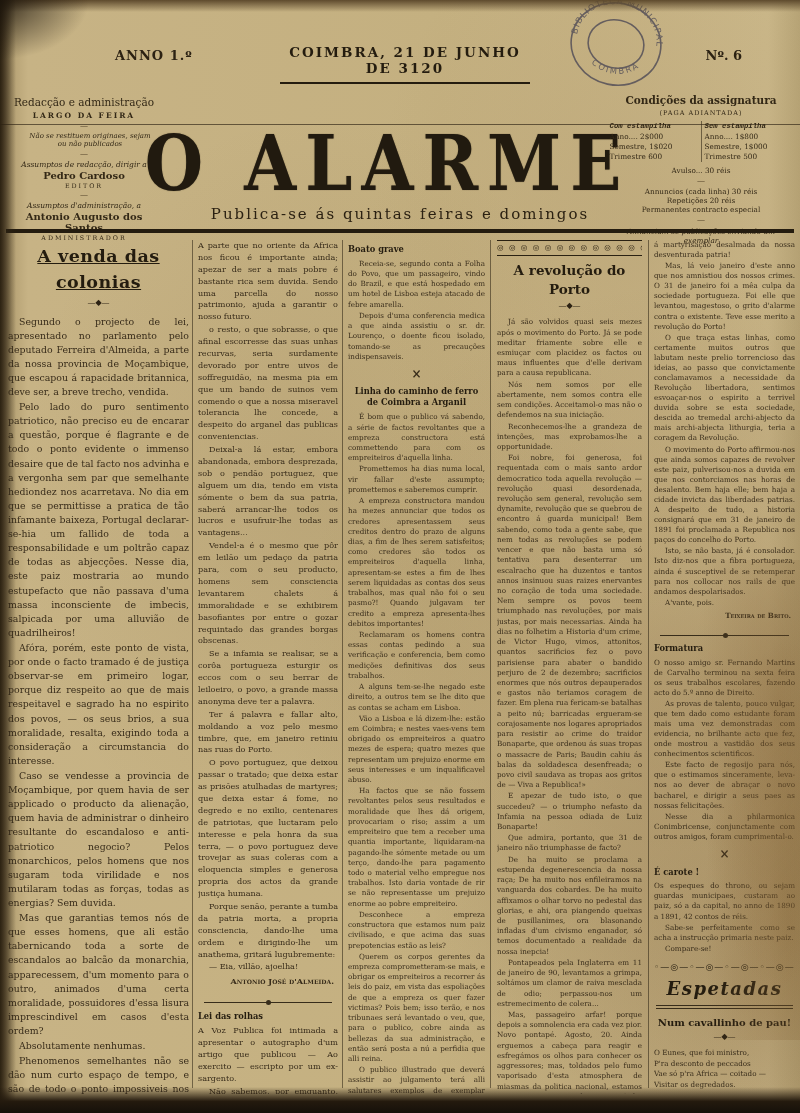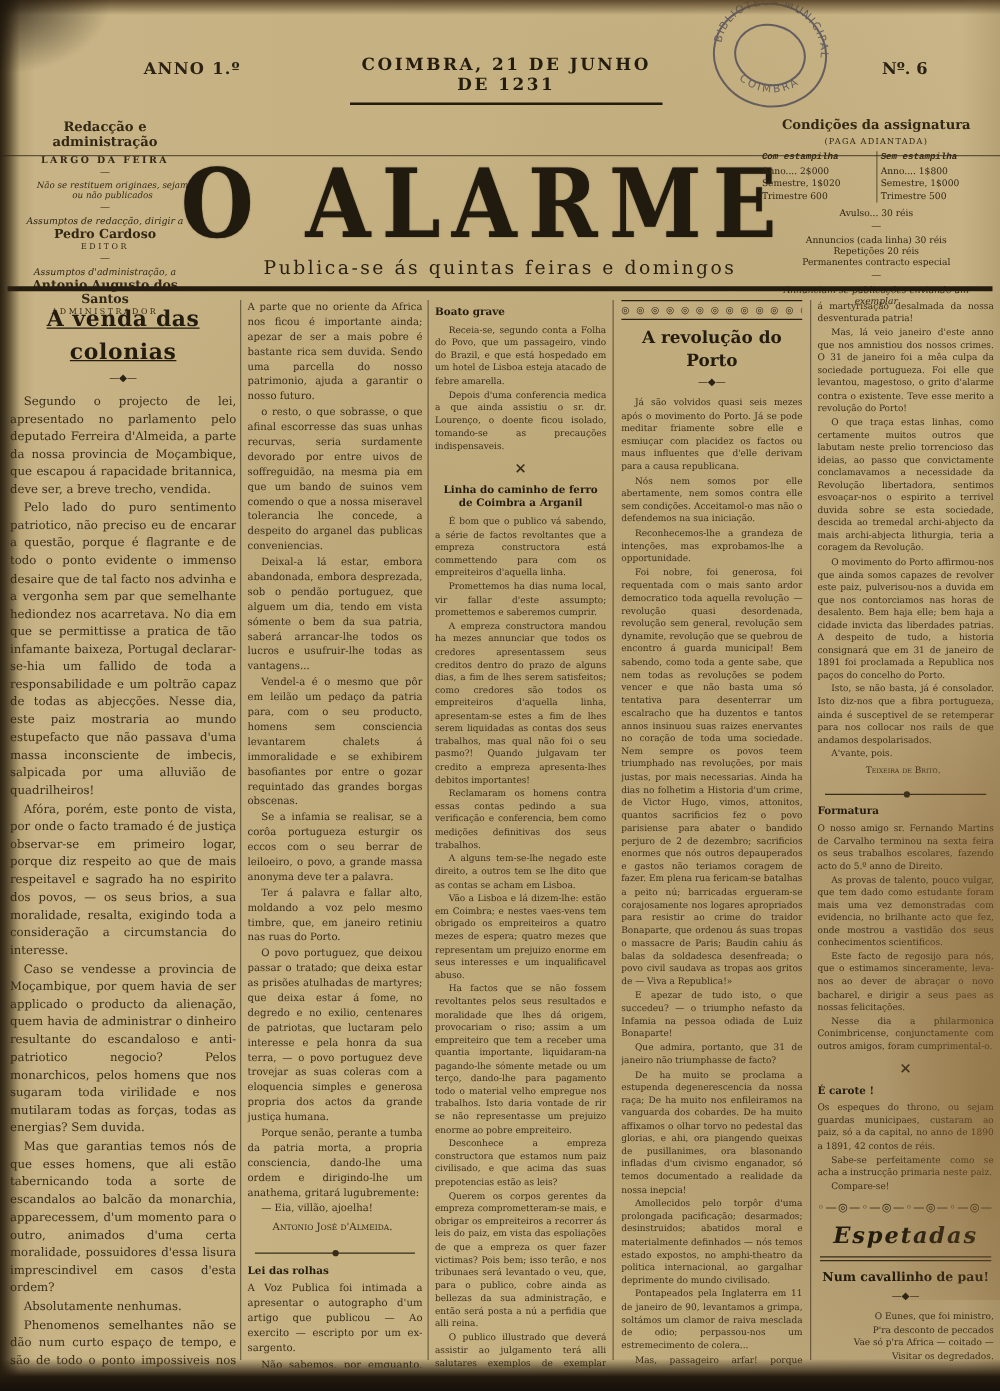--- a/index.html
+++ b/index.html
@@ -23,21 +23,21 @@
   
   .toprow{position:absolute;top:44px;left:0;width:800px;z-index:2;}
   .anno{position:absolute;left:115px;top:4px;font-weight:bold;font-size:13px;letter-spacing:1px;color:#2c2213;}
   .issue{position:absolute;right:58px;top:4px;font-weight:bold;font-size:13px;color:#2c2213;}
   .date{position:absolute;left:280px;top:0;width:250px;text-align:center;font-weight:bold;font-size:13.5px;
         letter-spacing:2px;color:#241c0f;border-bottom:2.5px solid #241c0f;padding-bottom:6px;}
   .thin-rule{position:absolute;left:0;top:124px;width:800px;height:1px;background:rgba(44,34,18,.65);z-index:2;}
   .stamp{position:absolute;left:568px;top:0px;z-index:3;transform:rotate(12deg);opacity:.8;}
   
   .mh-left{position:absolute;left:8px;top:96px;width:152px;text-align:center;z-index:2;color:#33281653;color:#332816;}
-  .mh-left .t{font-weight:bold;font-size:10.5px;margin-bottom:3px;}
+  .mh-left .t{font-weight:normal;font-size:10.5px;margin-bottom:3px;}
   .mh-left .addr{font-size:7.5px;letter-spacing:2px;font-weight:bold;}
   .mh-left .note{font-size:7px;font-style:italic;margin:2px 8px;padding-left:12px;}
   .mh-left .intro{font-size:7.5px;font-style:italic;margin-top:2px;}
   .mh-left .name{font-size:10px;font-weight:bold;margin-top:1px;}
   .mh-left .role{font-size:6.3px;letter-spacing:2px;margin-top:1px;}
   .mh-dash{font-size:8px;line-height:8px;margin:2px 0;color:#4a3a22;}
   .title{position:absolute;left:135px;top:118px;width:505px;text-align:center;z-index:2;
      font-size:67px;font-weight:bold;letter-spacing:9px;color:#211a0f;transform:scaleY(1.14);
      transform-origin:top;text-shadow:0 0 1px rgba(33,26,15,.6);}
   .mh-right{position:absolute;left:606px;top:94px;width:190px;text-align:center;z-index:2;color:#332816;}
@@ -66,37 +66,37 @@
   .para{margin:0 0 1px;text-indent:11px;}
   .no-first-indent .para:first-child{text-indent:0;}
   .h-venda{font-size:17.5px;font-weight:bold;text-align:center;margin:3px 0 1px;letter-spacing:.5px;color:#241c0f;text-decoration:underline;}
   .orn{font-size:8px;text-align:center;margin:1px 0 6px;color:#2c2213;}
   .orn-x{font-size:12px;font-weight:bold;text-align:center;margin:4px 0 3px;}
   .h-small{font-size:8.3px;font-weight:bold;margin:4px 0 3px;text-align:left;color:#241c0f;}
   .h-center{font-size:8.3px;font-weight:bold;text-align:center;white-space:pre-line;margin:3px 0 4px;color:#241c0f;line-height:1.35;}
   .chain{border-top:1.4px solid #2a2112;border-bottom:1.4px solid #2a2112;text-align:center;
      font-size:7.5px;letter-spacing:1.5px;padding:1.5px 0;color:#2a2112;overflow:hidden;white-space:nowrap;}
   .h-rev{font-size:13.5px;font-weight:bold;text-align:center;margin:5px 0 0;color:#241c0f;}
-  .sig{text-align:center;font-variant:small-caps;font-weight:normal;margin:3px 4px 14px 0;text-indent:0;}
+  .sig{text-align:right;font-variant:small-caps;font-weight:bold;margin:3px 4px 14px 0;text-indent:0;}
   .rule-dot{position:relative;height:1px;background:#372c1a;margin:8px 6px 7px;}
   .rule-dot i{position:absolute;left:50%;top:-2px;width:5px;height:5px;margin-left:-2px;border-radius:50%;background:#372c1a;}
   .chain2{text-align:center;font-size:9px;letter-spacing:1px;margin:7px 0 3px;color:#2a2112;white-space:nowrap;overflow:hidden;}
   .h-esp{font-size:18px;font-weight:bold;font-style:italic;text-align:center;letter-spacing:1.5px;margin:2px 0 3px;color:#241c0f;}
   .dbl{height:2.5px;border-top:1px solid #372c1a;border-bottom:1px solid #372c1a;margin:0 2px 7px;}
   .h-cav{font-size:10px;font-weight:bold;text-align:center;margin:4px 0 1px;color:#241c0f;}
-  .verse{white-space:pre-line;text-align:right;text-indent:0;margin:3px 0 7px;line-height:1.45;}
+  .verse{white-space:pre-line;text-align:left;text-indent:0;margin:3px 0 7px;line-height:1.45;}
 </style>
 </head>
 <body>
 
 <div class="page">
 
   <div class="toprow">
     <span class="anno">ANNO 1.º</span>
-    <span class="date">COIMBRA, 21 DE JUNHO DE 1231</span>
+    <span class="date">COIMBRA, 21 DE JUNHO DE 3120</span>
     <span class="issue">Nº. 6</span>
   </div>
   <div class="thin-rule"></div>
 
   <svg class="stamp" width="96" height="88" viewBox="0 0 96 88">
     <g fill="none" stroke="#4e4a56" stroke-width="1.6">
       <ellipse cx="48" cy="44" rx="45" ry="41"></ellipse>
       <ellipse cx="48" cy="44" rx="28" ry="24"></ellipse>
     </g>
     <path id="stArcT" d="M 9,48 A 40,36 0 1 1 87,48" fill="none"></path>
@@ -231,21 +231,20 @@
     <h2 class="h-rev">A revolução do Porto</h2>
     <div class="orn">—◆—</div>
     <div>
         <p class="para">Já são volvidos quasi seis mezes após o movimento do Porto. Já se pode meditar friamente sobre elle e esmiuçar com placidez os factos ou maus influentes que d'elle derivam para a causa republicana.</p>
         <p class="para">Nós nem somos por elle abertamente, nem somos contra elle sem condições. Acceitamol-o mas não o defendemos na sua iniciação.</p>
         <p class="para">Reconhecemos-lhe a grandeza de intenções, mas exprobamos-lhe a opportunidade.</p>
         <p class="para">Foi nobre, foi generosa, foi requentada com o mais santo ardor democratico toda aquella revolução — revolução quasi desordenada, revolução sem general, revolução sem dynamite, revolução que se quebrou de encontro á guarda municipal! Bem sabendo, como toda a gente sabe, que nem todas as revoluções se podem vencer e que não basta uma só tentativa para desenterrar um escalracho que ha duzentos e tantos annos insinuou suas raizes enervantes no coração de toda uma sociedade. Nem sempre os povos teem triumphado nas revoluções, por mais justas, por mais necessarias. Ainda ha dias no folhetim a Historia d'um crime, de Victor Hugo, vimos, attonitos, quantos sacrificios fez o povo parisiense para abater o bandido perjuro de 2 de dezembro; sacrificios enormes que nós outros depauperados e gastos não teriamos coragem de fazer. Em plena rua fericam-se batalhas a peito nú; barricadas ergueram-se corajosamente nos logares apropriados para resistir ao crime do traidor Bonaparte, que ordenou ás suas tropas o massacre de Paris; Baudin cahiu ás balas da soldadesca desenfreada; o povo civil saudava as tropas aos gritos de — Viva a Republica!»</p>
         <p class="para">E apezar de tudo isto, o que succedeu? — o triumpho nefasto da Infamia na pessoa odiada de Luiz Bonaparte!</p>
         <p class="para">Que admira, portanto, que 31 de janeiro não triumphasse de facto?</p>
         <p class="para">De ha muito se proclama a estupenda degenerescencia da nossa raça; De ha muito nos enfileiramos na vanguarda dos cobardes. De ha muito affixamos o olhar torvo no pedestal das glorias, e ahi, ora piangendo queixas de pusillanimes, ora blasonando infladas d'um civismo enganador, só temos documentado a realidade da nossa inepcia!</p>
-        <p class="para">Amollecidos pelo torpôr d'uma prolongada pacificação; desarmados; desinstruidos; abatidos moral e materialmente definhados — nós temos estado expostos, no amphi-theatro da politica internacional, ao gargalhar deprimente do mundo civilisado.</p>
         <p class="para">Pontapeados pela Inglaterra em 11 de janeiro de 90, levantamos a grimpa, soltámos um clamor de raiva mesclada de odio; perpassou-nos um estremecimento de colera...</p>
         <p class="para">Mas, passageiro arfar! porque depois a somnolencia era cada vez pior. Novo pontapé. Agosto, 20. Ainda erguemos a cabeça para reagir e esfregámos os olhos para conhecer os aggressores; mas, toldados pelo fumo vaporisado d'esta atmosphera de miasmas da politica nacional, estamos outra vez o costado na tarimba miseravel onde temos jazido, insensiveis</p>
       </div>
   </section>
 
   <section class="col col5 no-first-indent">
     <div>
         <p class="para">á martyrisação desalmada da nossa desventurada patria!</p>
         <p class="para">Mas, lá veio janeiro d'este anno que nos amnistiou dos nossos crimes. O 31 de janeiro foi a mêa culpa da sociedade portugueza. Foi elle que levantou, magestoso, o grito d'alarme contra o existente. Teve esse merito a revolução do Porto!</p>
         <p class="para">O que traça estas linhas, como certamente muitos outros que labutam neste prelio torrencioso das ideias, ao passo que convictamente conclamavamos a necessidade da Revolução libertadora, sentimos esvoaçar-nos o espirito a terrivel duvida sobre se esta sociedade, descida ao tremedal archi-abjecto da mais archi-abjecta lithurgia, teria a coragem da Revolução.</p>

